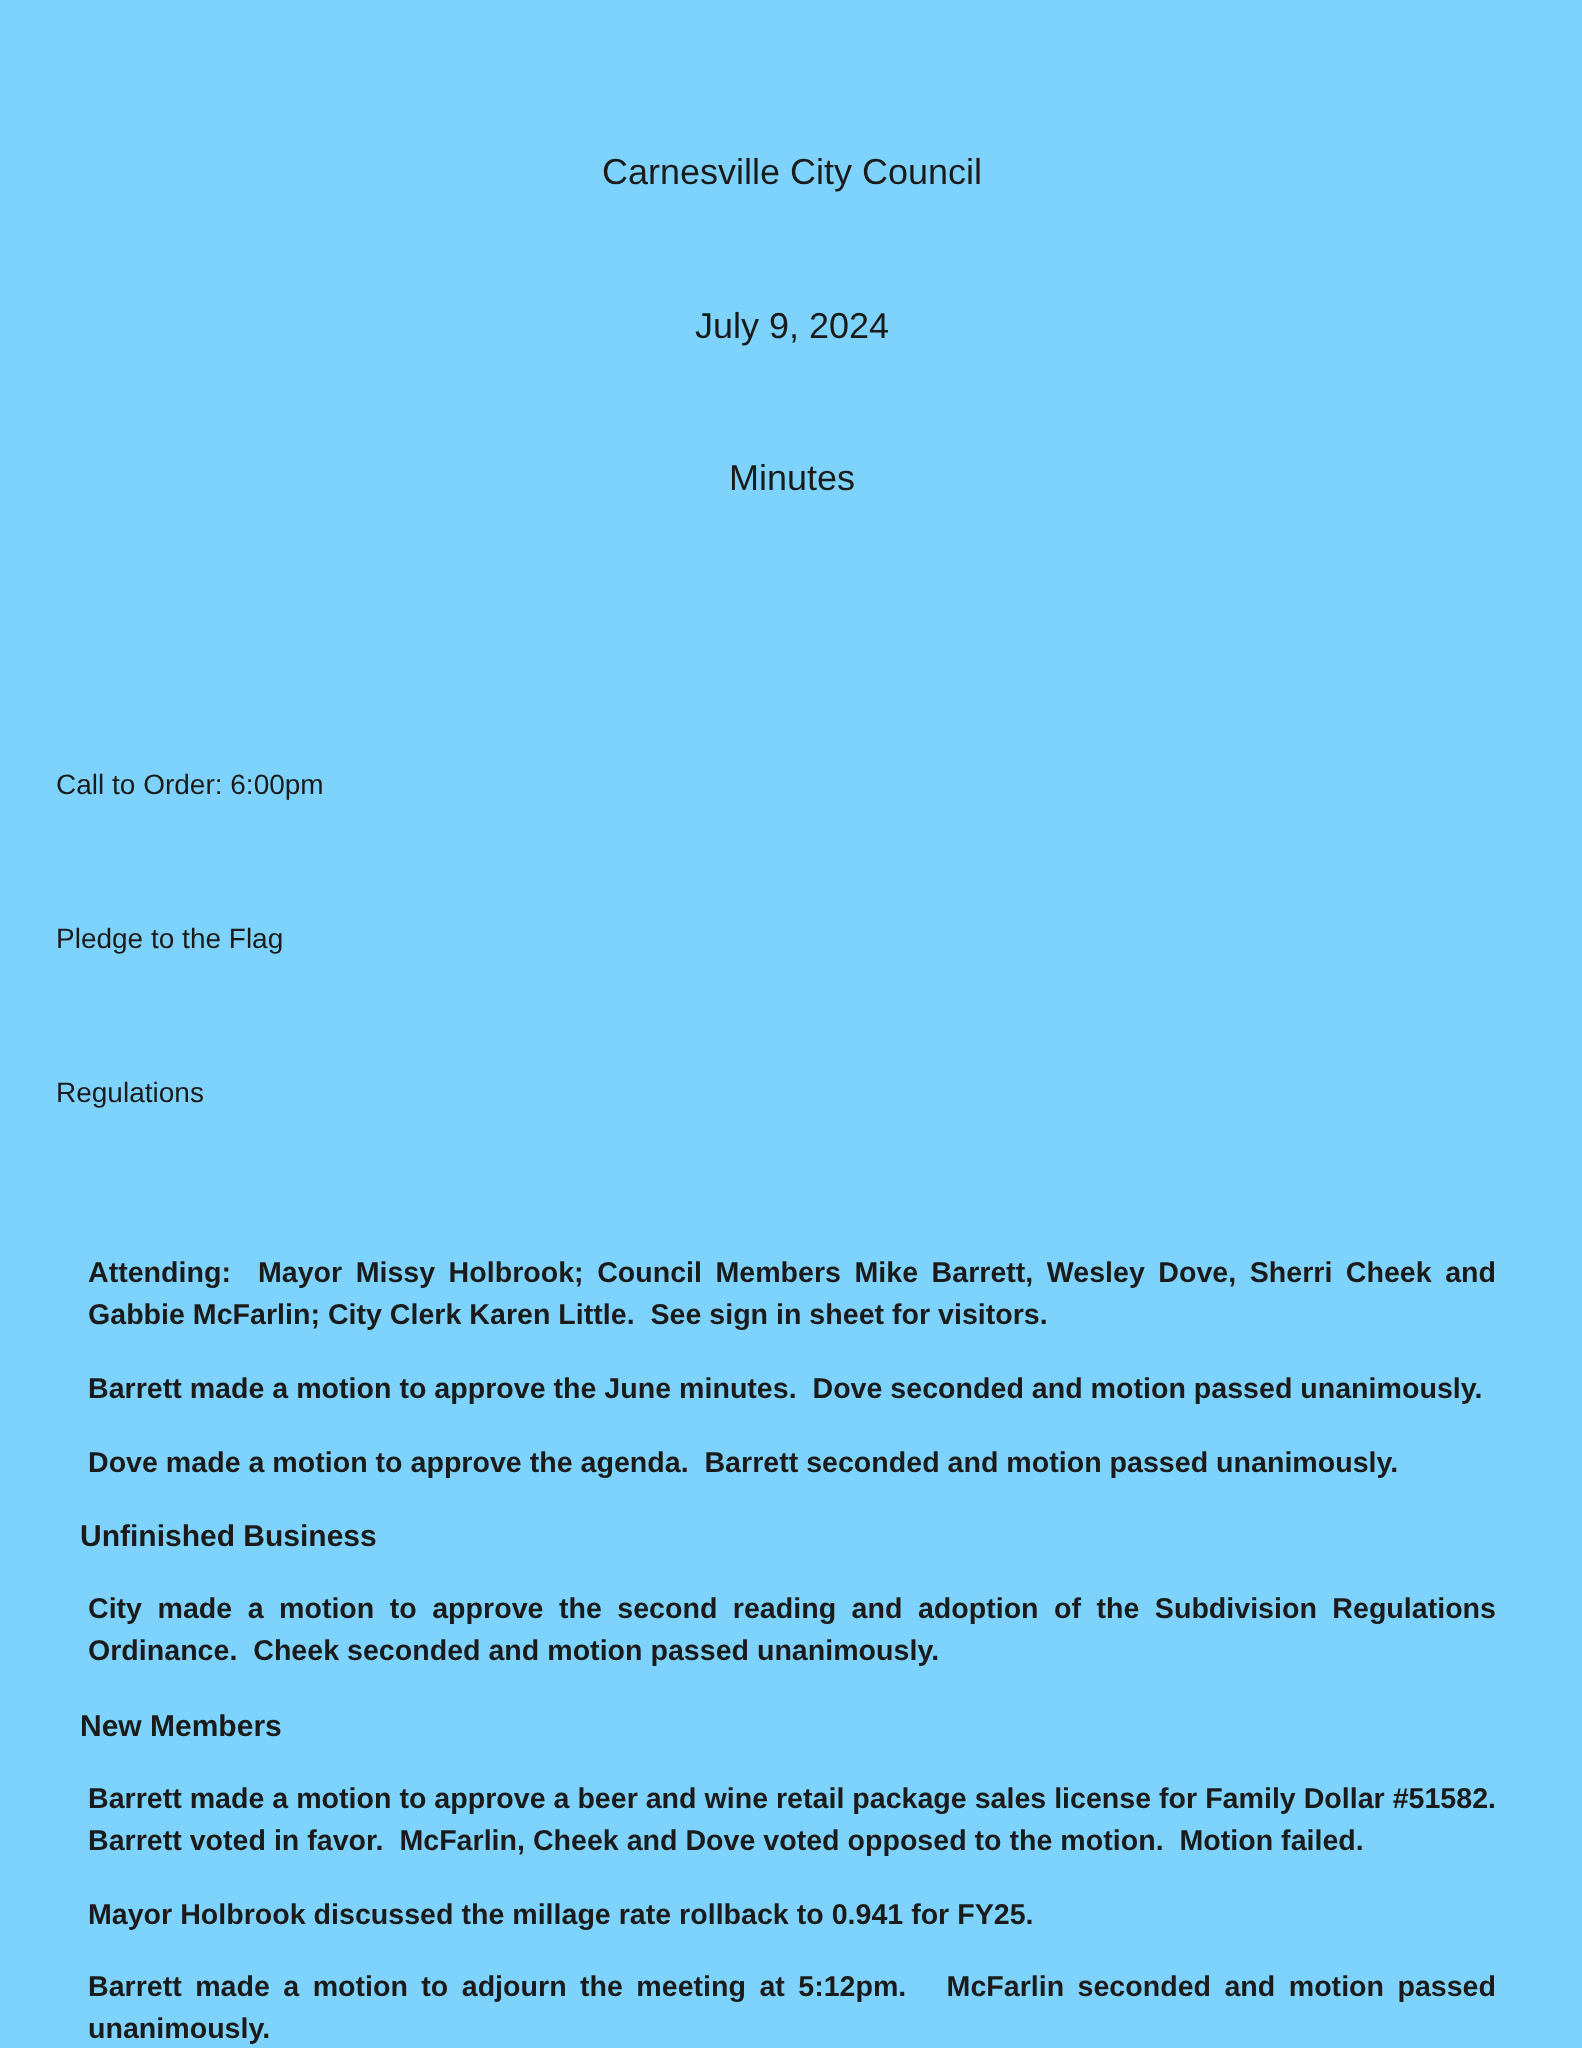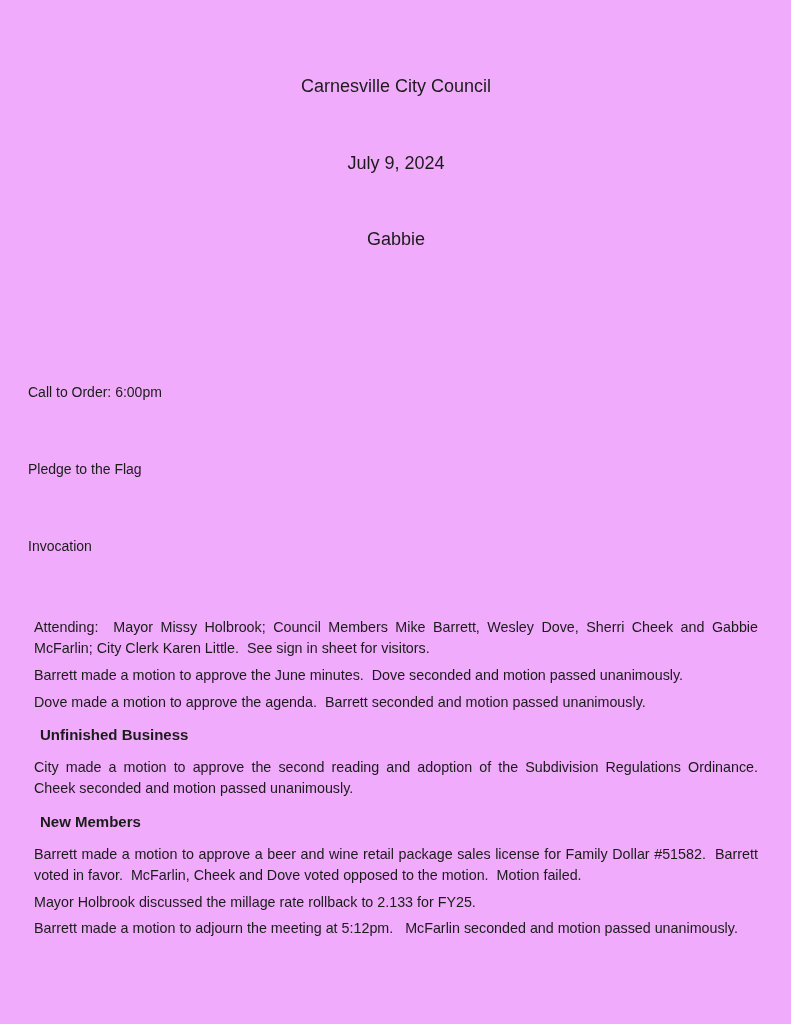--- a/index.html
+++ b/index.html
@@ -12,43 +12,44 @@
     height: 1024px;
     overflow: hidden;
     font-family: "Liberation Sans", sans-serif;
     color: #1b1b1b;
   }
   .page {
     box-sizing: border-box;
     width: 791px;
     height: 1024px;
     padding: 23px 27px 0 28px;
-    background: #f0abfc;
+    background: #7dd3fc;
   }
   
   .title-block {
     text-align: center;
     font-size: 18px;
     line-height: 25.5px;
     white-space: pre-wrap;
   }
   
   .opening-block {
     margin-top: 25px;
     font-size: 14px;
     line-height: 25.7px;
     white-space: pre-wrap;
   }
   
   p.body-par {
-    margin: 6px;
+    margin: 16px;
     font-size: 14.3px;
     line-height: 20.8px;
     text-align: justify;
     white-space: pre-wrap;
+    font-weight: bold;
   }
   .m-attending   { margin-top: 8px;  }
   .m-agenda      { margin-top: 18px; }
   .m-june        { margin-top: 20px; }
   .m-subdiv      { margin-top: 8px;  }
   .m-beer        { margin-top: 6px;  }
   .m-harrison    { margin-top: 20px; }
   .m-millage     { margin-top: 20px; }
   .m-work        { margin-top: 19px; }
   .m-adjourn     { margin-top: 35px; }
@@ -63,42 +64,42 @@
   .m-new         { margin-top: 10px; }
 </style>
 </head>
 <body>
 
 <div class="page">
 
   <div class="title-block">
     <div>Carnesville City Council</div>
     <div>July 9, 2024</div>
-    <div>Gabbie</div>
+    <div>Minutes</div>
   </div>
 
   <div class="opening-block">
     <div>Call to Order: 6:00pm</div>
     <div>Pledge to the Flag</div>
-    <div>Invocation</div>
+    <div>Regulations</div>
   </div>
 
   <p class="body-par m-attending">Attending:  Mayor Missy Holbrook; Council Members Mike Barrett, Wesley Dove, Sherri Cheek and Gabbie McFarlin; City Clerk Karen Little.  See sign in sheet for visitors.</p>
 
   <p class="body-par m-june">Barrett made a motion to approve the June minutes.  Dove seconded and motion passed unanimously.</p>
 
   <p class="body-par m-agenda">Dove made a motion to approve the agenda.  Barrett seconded and motion passed unanimously.</p>
 
   <h2 class="section-heading m-unfinished">Unfinished Business</h2>
 
   <p class="body-par m-subdiv">City made a motion to approve the second reading and adoption of the Subdivision Regulations Ordinance.  Cheek seconded and motion passed unanimously.</p>
 
   <h2 class="section-heading m-new">New Members</h2>
 
   <p class="body-par m-beer">Barrett made a motion to approve a beer and wine retail package sales license for Family Dollar #51582.  Barrett voted in favor.  McFarlin, Cheek and Dove voted opposed to the motion.  Motion failed.</p>
 
 
-  <p class="body-par m-millage">Mayor Holbrook discussed the millage rate rollback to 2.133 for FY25.</p>
+  <p class="body-par m-millage">Mayor Holbrook discussed the millage rate rollback to 0.941 for FY25.</p>
 
 
   <p class="body-par m-adjourn">Barrett made a motion to adjourn the meeting at 5:12pm.   McFarlin seconded and motion passed unanimously.</p>
 
 </div>
 
 </body></html>

